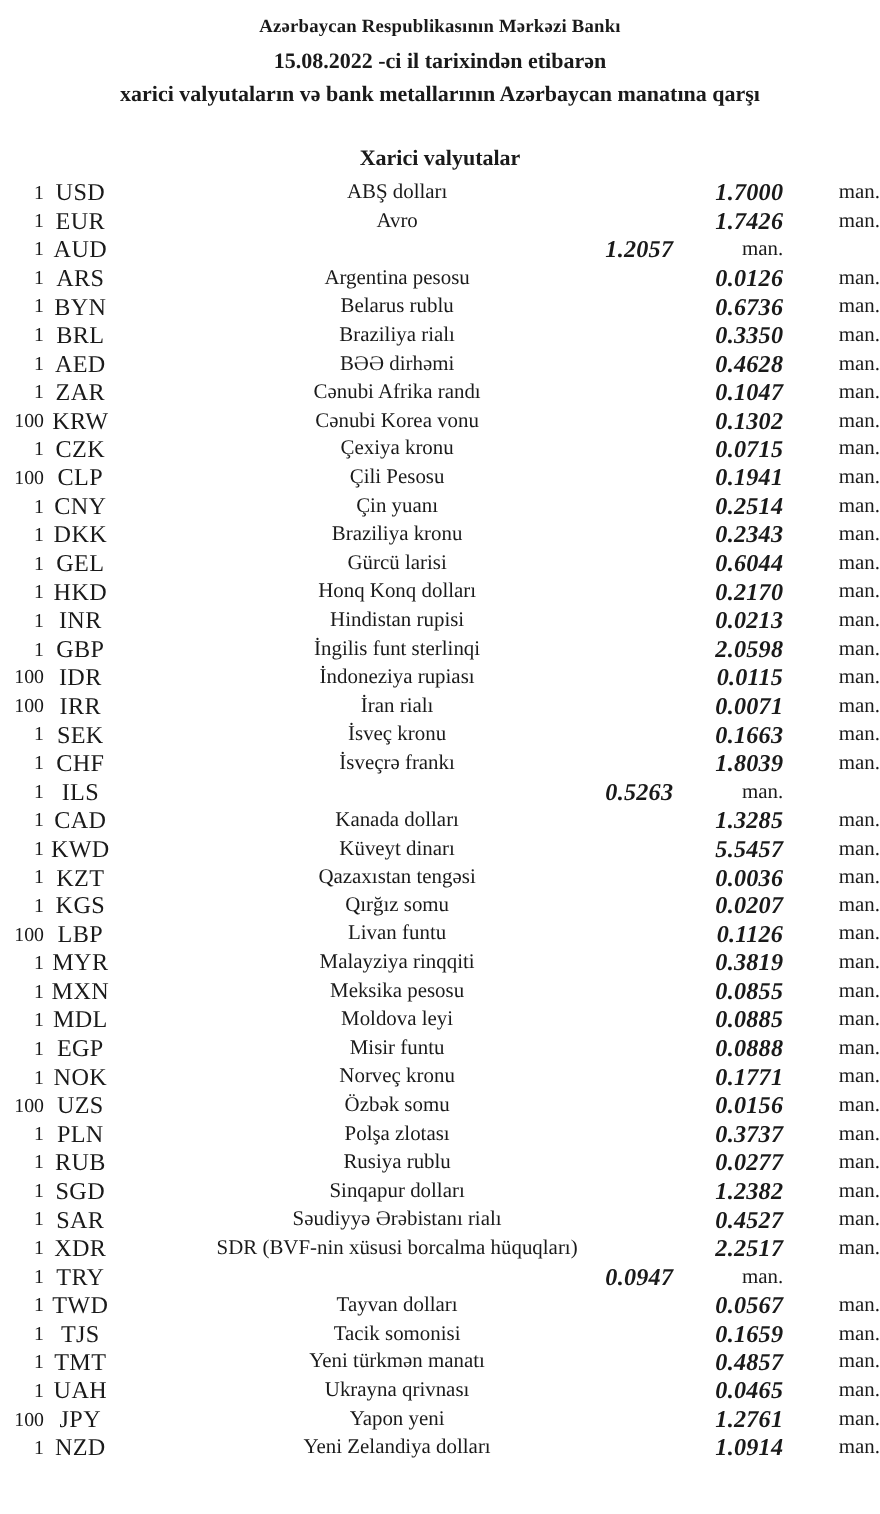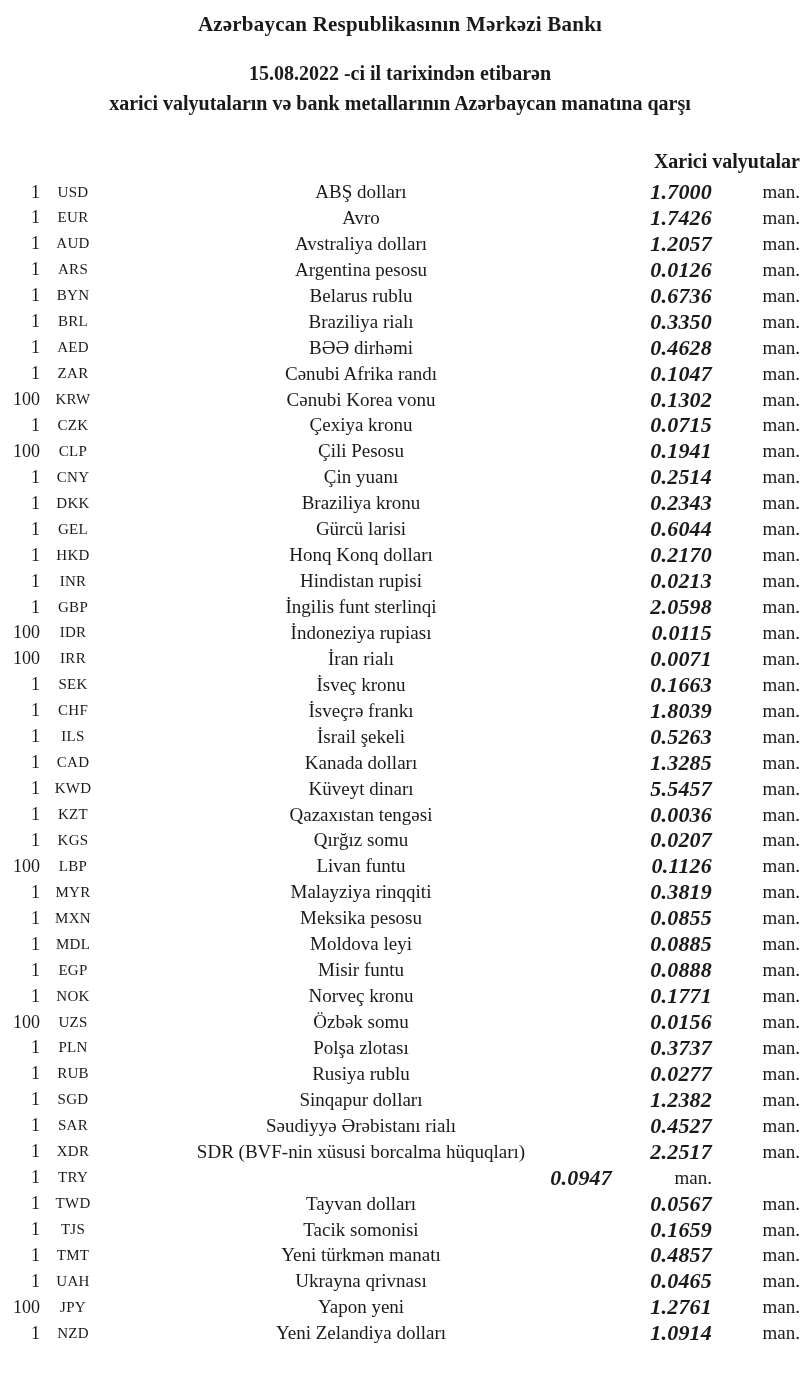--- a/index.html
+++ b/index.html
@@ -7,49 +7,49 @@
   body {
     width: 800px;
     height: 1376px;
     margin: 0 auto;
     font-family: "Liberation Serif", serif;
     color: #1a1a1a;
     overflow: hidden;
   }
   .doc-header { text-align: center; }
   .bank-name {
-    font-size: 21px;
+    font-size: 17px;
     font-weight: bold;
     line-height: 32px;
     margin-top: 8px;
-    margin-bottom: 18px;
+    margin-bottom: 1px;
     letter-spacing: 0.2px;
   }
   .header-line {
     font-size: 20px;
     font-weight: bold;
     line-height: 30px;
   }
   .section-title {
-    text-align: right;
+    text-align: center;
     font-size: 20px;
     font-weight: bold;
     line-height: 30px;
     margin-top: 28px;
   }
   .rates-table { margin-top: 3px; }
   .rate-row {
     display: grid;
     grid-template-columns: 40px 66px 1fr 100px 88px;
     height: 25.95px;
     align-items: center;
     font-size: 19px;
   }
   .cell-qty   { text-align: right; font-size: 18px; }
-  .cell-code  { text-align: center; font-size: 15px; letter-spacing: 0.3px; }
+  .cell-code  { text-align: center; font-size: 22px; letter-spacing: 0.3px; }
   .cell-name  { text-align: center; padding-left: 4px; }
   .cell-rate  { text-align: right; font-weight: bold; font-style: italic; font-size: 22px; letter-spacing: 0.2px; }
   .cell-unit  { text-align: right; padding-left: 16px; }
 </style>
 </head>
 <body>
 
 <div class="doc-header">
   <div class="bank-name">Azərbaycan Respublikasının Mərkəzi Bankı</div>
   <div class="header-line">15.08.2022 -ci il tarixindən etibarən</div>
@@ -72,21 +72,20 @@
       <span class="cell-qty">1</span>
       <span class="cell-code">EUR</span>
       <span class="cell-name">Avro</span>
       <span class="cell-rate">1.7426</span>
       <span class="cell-unit">man.</span>
     </div>
 
     <div class="rate-row">
       <span class="cell-qty">1</span>
       <span class="cell-code">AUD</span>
-      <span class="cell-name">Avstraliya dolları</span>
       <span class="cell-rate">1.2057</span>
       <span class="cell-unit">man.</span>
     </div>
 
     <div class="rate-row">
       <span class="cell-qty">1</span>
       <span class="cell-code">ARS</span>
       <span class="cell-name">Argentina pesosu</span>
       <span class="cell-rate">0.0126</span>
       <span class="cell-unit">man.</span>
@@ -224,21 +223,20 @@
       <span class="cell-qty">1</span>
       <span class="cell-code">CHF</span>
       <span class="cell-name">İsveçrə frankı</span>
       <span class="cell-rate">1.8039</span>
       <span class="cell-unit">man.</span>
     </div>
 
     <div class="rate-row">
       <span class="cell-qty">1</span>
       <span class="cell-code">ILS</span>
-      <span class="cell-name">İsrail şekeli</span>
       <span class="cell-rate">0.5263</span>
       <span class="cell-unit">man.</span>
     </div>
 
     <div class="rate-row">
       <span class="cell-qty">1</span>
       <span class="cell-code">CAD</span>
       <span class="cell-name">Kanada dolları</span>
       <span class="cell-rate">1.3285</span>
       <span class="cell-unit">man.</span>

